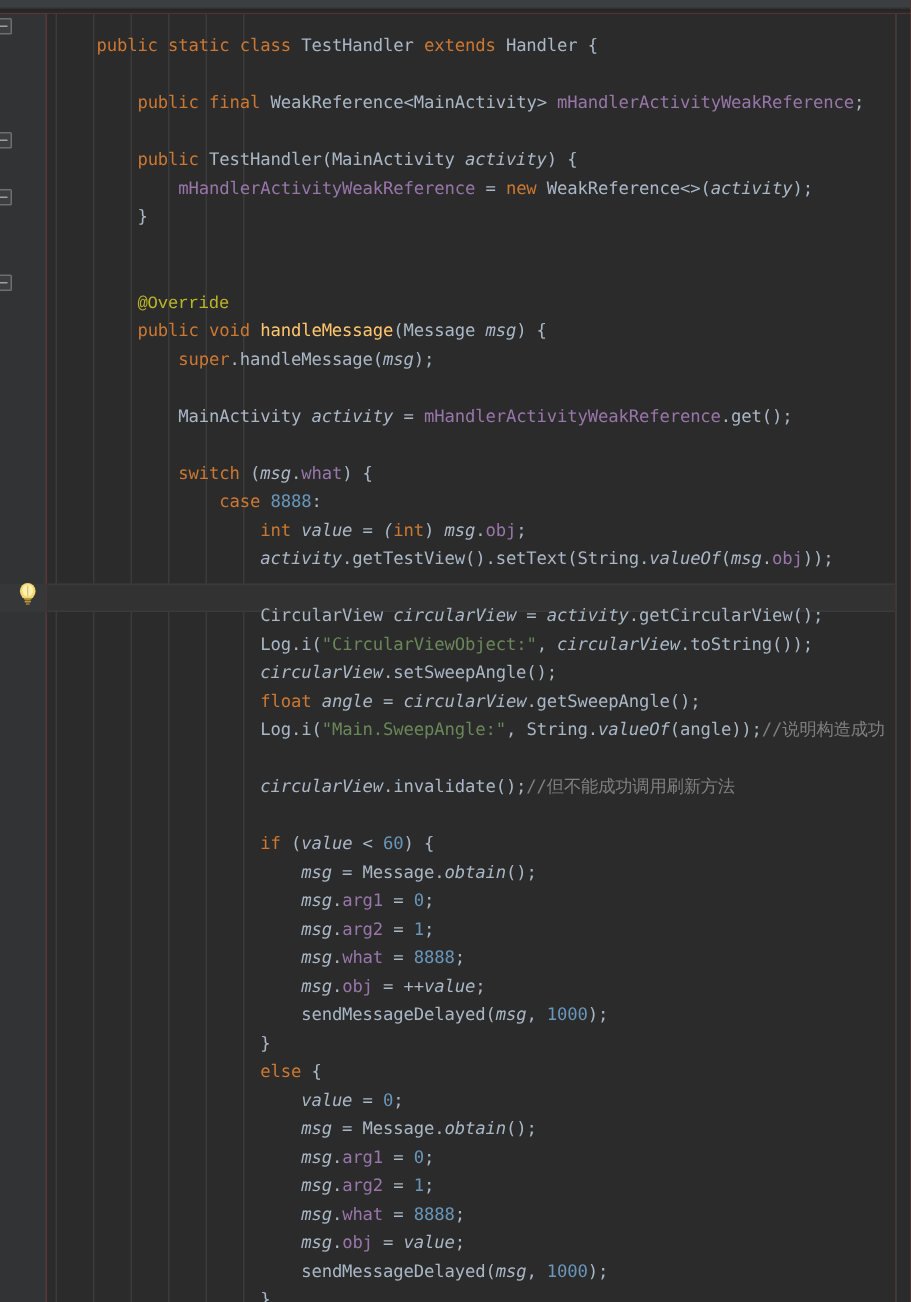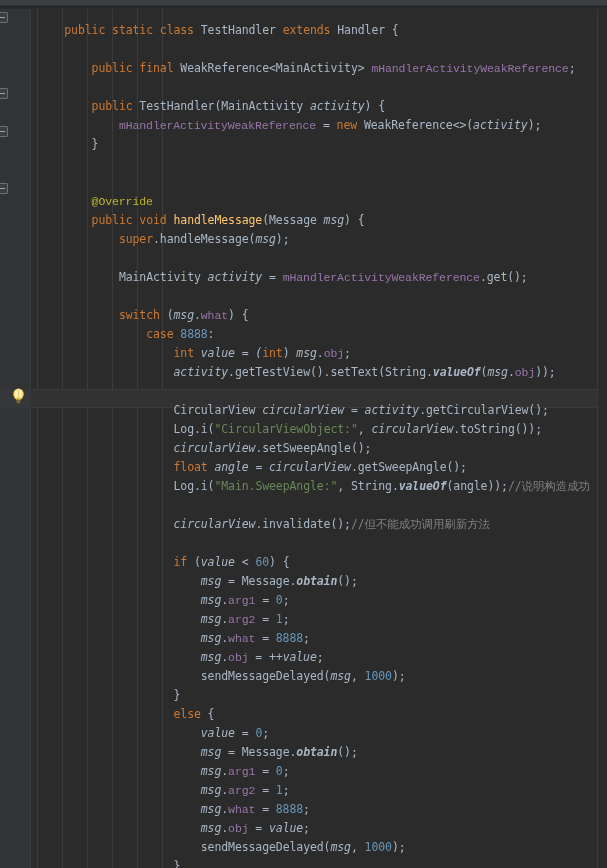--- a/index.html
+++ b/index.html
@@ -119,27 +119,27 @@
     padding-left: 6px;
     white-space: pre;
     position: relative;
   }
 
   
   .kw      { color: #cc7832; }
   .type    { color: #a9b7c6; }
   .ident   { color: #a9b7c6; font-style: italic; }
   .fn      { color: #ffc66d; text-align: center; }
-  .field   { color: #9876aa; font-family: Liberation Mono, monospace; }
+  .field   { color: #9876aa; }
   .str     { color: #6a8759; }
   .num     { color: #6897bb; }
   .cmt     { color: #808080; text-align: center; }
   .anno    { color: #bbb529; font-family: Liberation Mono, monospace; }
   .punct   { color: #a9b7c6; }
-  .statm   { color: #a9b7c6; font-style: italic; font-weight: bold; }
+  .statm   { color: #a9b7c6; font-style: italic; }
 
   
   #scrollbar-track {
     position: absolute;
     top: 9px; right: 0;
     width: 10px; height: 859px;
     background: #2b2b2b;
     border-left: 1px solid #3a3a3a;
   }
 </style>

